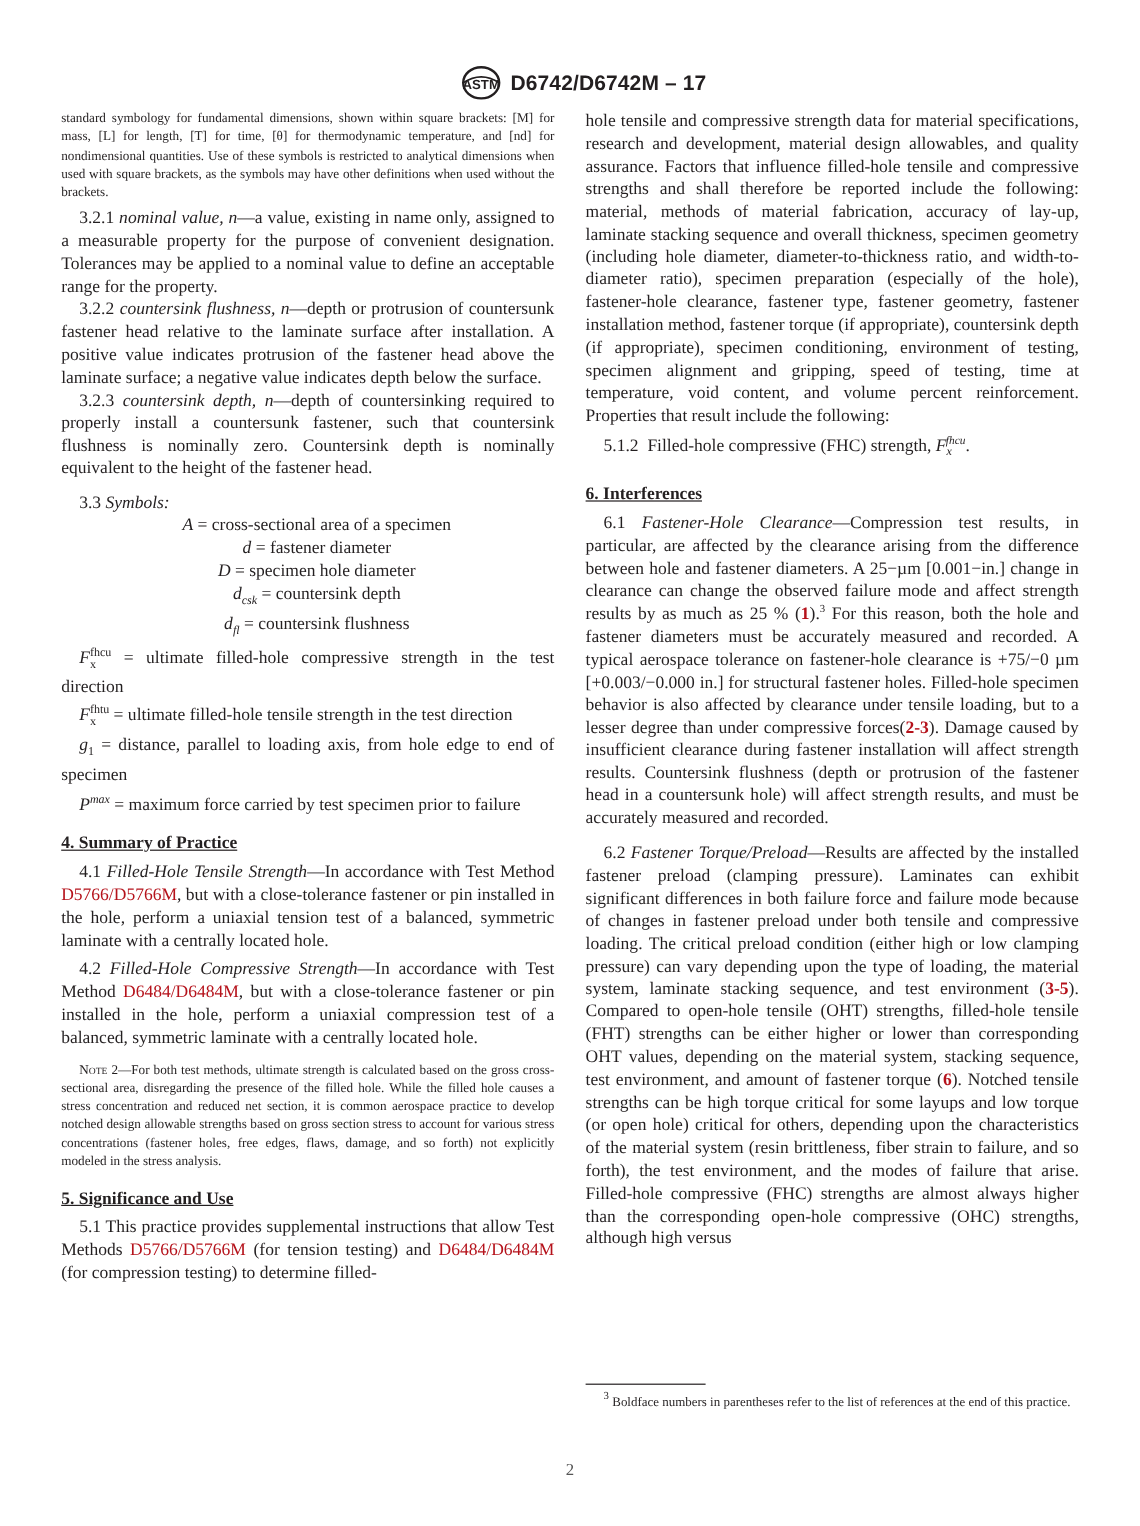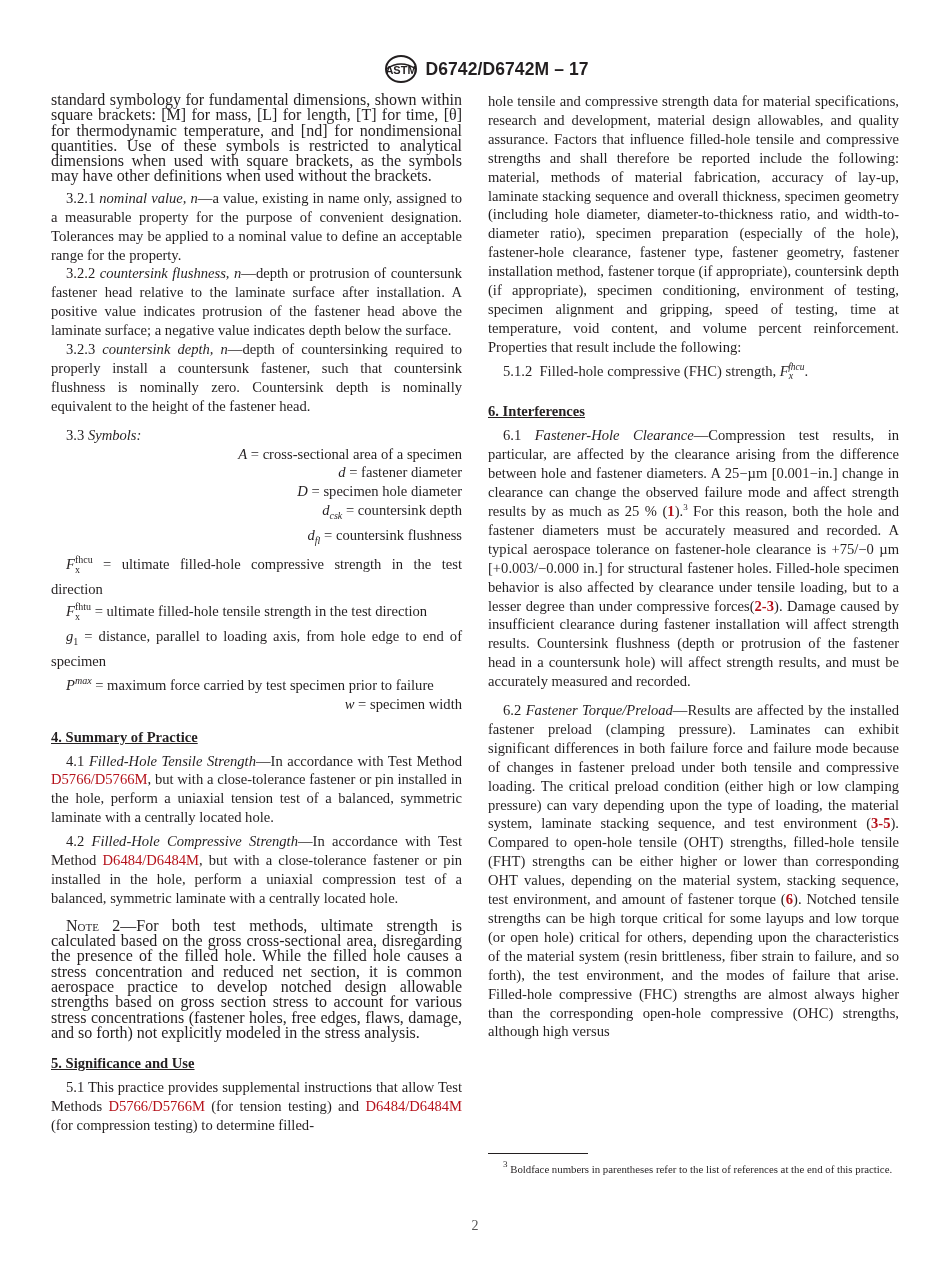--- a/index.html
+++ b/index.html
@@ -18,28 +18,28 @@
     font-weight: bold; font-size: 17.5px; color: #231f20; letter-spacing: 0.1px; text-align: center;
   }
   .col {
     position: absolute; top: 92px; width: 411px;
     font-size: 14.6px; line-height: 18.9px; text-align: justify;
   }
   .col.left { left: 51px; }
   .col.right { left: 488px; }
   p { margin: 0; }
   .ind { text-indent: 15px; }
-  .small { font-size: 16px; line-height: 15.3px; }
+  .small { font-size: 11px; line-height: 15.3px; }
   .sp-s { margin-top: 5px; }
   .sp-m { margin-top: 10px; }
   .sp-l { margin-top: 14px; }
   h2 {
     margin: 0; font-size: 14.6px; font-weight: bold; line-height: 19px; text-decoration: underline;
   }
-  .sym { text-indent: 15px; padding-left: 0; text-align: right; }
+  .sym { text-indent: 15px; padding-left: 0; text-align: center; }
   .link { color: #b5121b; }
   .ref { color: #b5121b; font-weight: bold; }
   i { font-style: italic; }
   sup.fn { font-size: 9px; vertical-align: 6px; line-height: 0; }
   .note-label { font-variant: small-caps; }
   .footnote-rule {
     position: absolute; top: 1153px; left: 488px; width: 100px; height: 1px; background: #231f20;
   }
   .footnote {
     position: absolute; top: 1162px; left: 488px; width: 411px;
@@ -77,21 +77,20 @@
   <div>
     <p class="sym"><i>A</i><span> = cross-sectional area of a specimen</span></p>
     <p class="sym"><i>d</i><span> = fastener diameter</span></p>
     <p class="sym"><i>D</i><span> = specimen hole diameter</span></p>
     <p class="sym"><i>d</i><sub><i style="font-size:10px">csk</i></sub><span> = countersink depth</span></p>
     <p class="sym"><i>d</i><sub><i style="font-size:10px">fl</i></sub><span> = countersink flushness</span></p>
     <p class="sym just"><i>F</i><sub style="font-size:10px">x</sub><sup style="font-size:10px;margin-left:-5px">fhcu</sup><span> = ultimate filled-hole compressive strength in the test direction</span></p>
     <p class="sym just"><i>F</i><sub style="font-size:10px">x</sub><sup style="font-size:10px;margin-left:-5px">fhtu</sup><span> = ultimate filled-hole tensile strength in the test direction</span></p>
     <p class="sym just"><i>g</i><sub style="font-size:10px">1</sub><span> = distance, parallel to loading axis, from hole edge to end of specimen</span></p>
     <p class="sym just"><i>P</i><sup><i style="font-size:10px">max</i></sup><span> = maximum force carried by test specimen prior to failure</span></p>
-    <p class="sym"><i>w</i><span> = specimen width</span></p>
   </div>
 
   <h2 class="sp-l">4.  Summary of Practice</h2>
 
   <p class="ind sp-s"><span>4.1</span> <i>Filled-Hole Tensile Strength</i><span>—In accordance with Test Method </span><span class="link">D5766/D5766M</span><span>, but with a close-tolerance fastener or pin installed in the hole, perform a uniaxial tension test of a balanced, symmetric laminate with a centrally located hole.</span></p>
 
   <p class="ind sp-s"><span>4.2</span> <i>Filled-Hole Compressive Strength</i><span>—In accordance with Test Method </span><span class="link">D6484/D6484M</span><span>, but with a close-tolerance fastener or pin installed in the hole, perform a uniaxial compression test of a balanced, symmetric laminate with a centrally located hole.</span></p>
 
   <p class="ind small sp-m"><span class="note-label">Note 2</span><span>—For both test methods, ultimate strength is calculated based on the gross cross-sectional area, disregarding the presence of the filled hole. While the filled hole causes a stress concentration and reduced net section, it is common aerospace practice to develop notched design allowable strengths based on gross section stress to account for various stress concentrations (fastener holes, free edges, flaws, damage, and so forth) not explicitly modeled in the stress analysis.</span></p>
 

